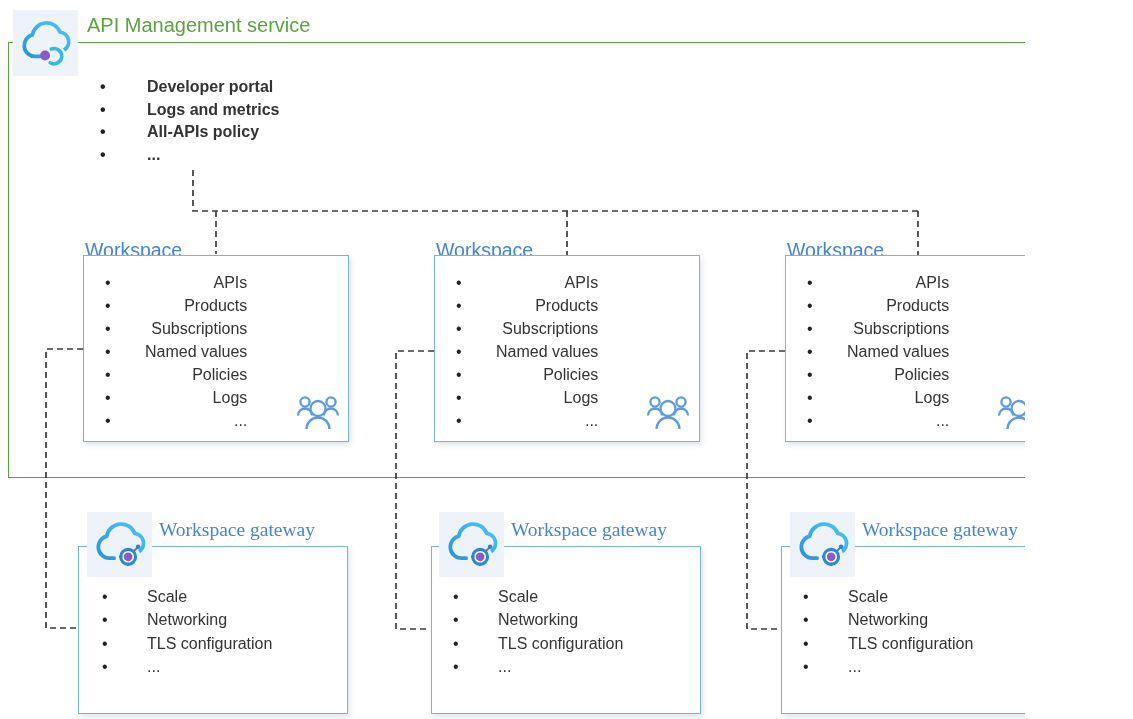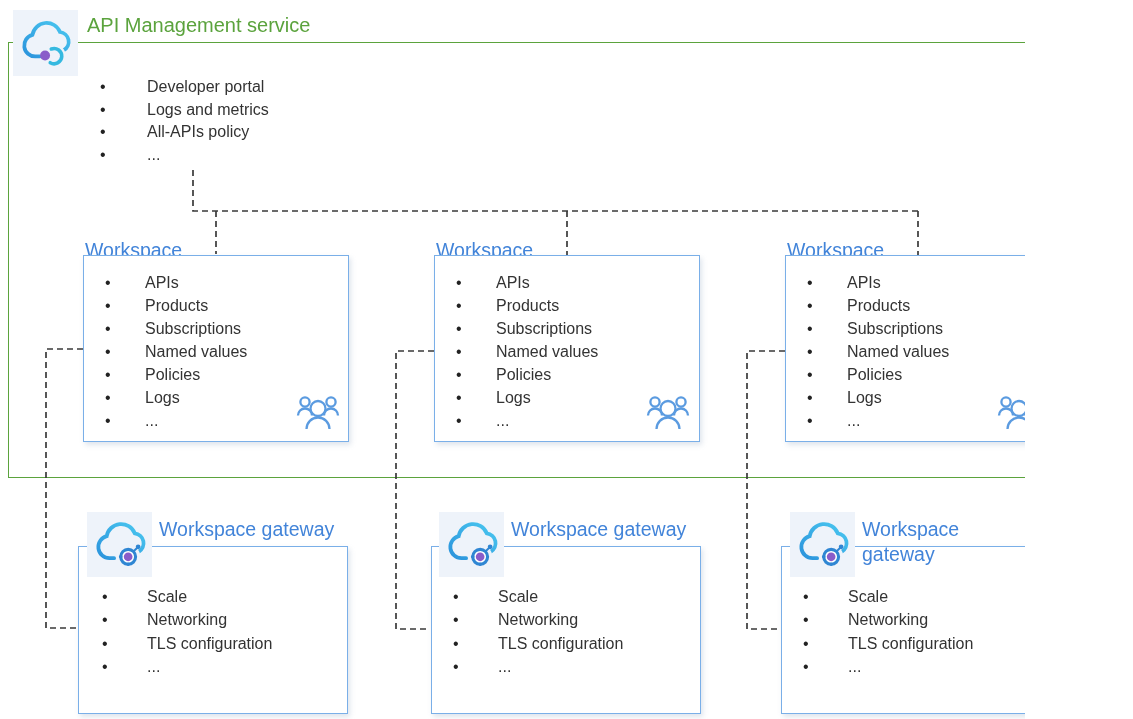--- a/index.html
+++ b/index.html
@@ -17,32 +17,32 @@
   .service-title{position:absolute;left:87px;top:12px;font-size:20px;line-height:26px;color:var(--green);}
   .icon-tile{position:absolute;background:var(--icon-bg);display:flex;align-items:center;justify-content:center;
     box-shadow:0 0 0 0 transparent;z-index:5;}
   .tile-apim{left:13px;top:10px;width:65px;height:66px;}
 
   ul.blist{list-style:none;position:absolute;}
   ul.blist li{position:relative;font-size:16px;color:var(--text);}
   ul.blist li::before{content:"•";position:absolute;color:#222;}
 
   .service-list{left:92px;top:76px;}
-  .service-list li{line-height:22.5px;padding-left:55px;}
+  .service-list li{line-height:22.5px;padding-left:55px;font-weight:bold;}
   .service-list li::before{left:8px;}
 
   .ws-title{position:absolute;top:238px;font-size:19.5px;line-height:25px;color:var(--blue-title);}
   .ws-box{position:absolute;top:255px;width:266px;height:187px;background:#fff;
     border:1px solid var(--box-border);box-shadow:2px 3px 5px rgba(140,160,190,.28);}
-  .ws-list{top:271px;}
+  .ws-list{top:271px;text-align:right;}
   .ws-list li{line-height:23px;padding-left:44px;}
   .ws-list li::before{left:4px;}
   .ws-people{position:absolute;top:392px;width:44px;height:46px;}
 
-  .gw-title{position:absolute;top:517px;font-size:19.5px;line-height:25px;color:var(--blue-title);}
+  .gw-title{position:absolute;top:517px;font-size:19.5px;line-height:25px;color:var(--blue-title);font-family:Liberation Serif, serif;}
   .gw-box{position:absolute;top:546px;width:270px;height:168px;background:#fff;
     border:1px solid var(--box-border);box-shadow:2px 3px 5px rgba(140,160,190,.28);}
   .tile-gw{top:512px;width:65px;height:65px;}
   .gw-list{top:585px;}
   .gw-list li{line-height:23.3px;padding-left:49px;}
   .gw-list li::before{left:4px;}
 
   .org-icon{position:absolute;left:1072px;top:422px;width:44px;height:48px;}
   .connectors{position:absolute;left:0;top:0;width:1133px;height:719px;pointer-events:none;z-index:4;}
 </style>

